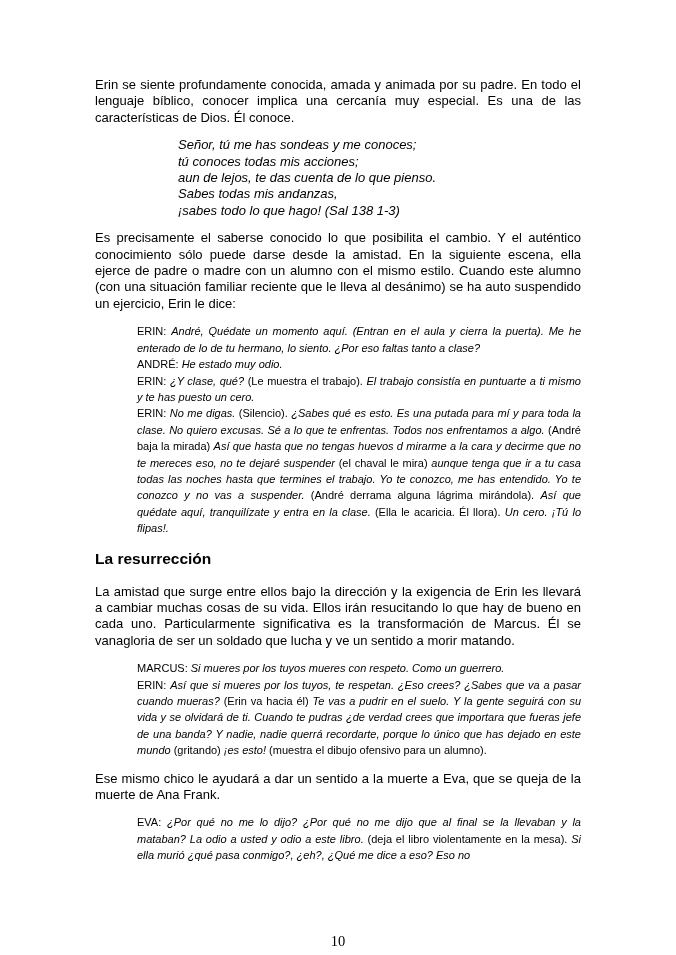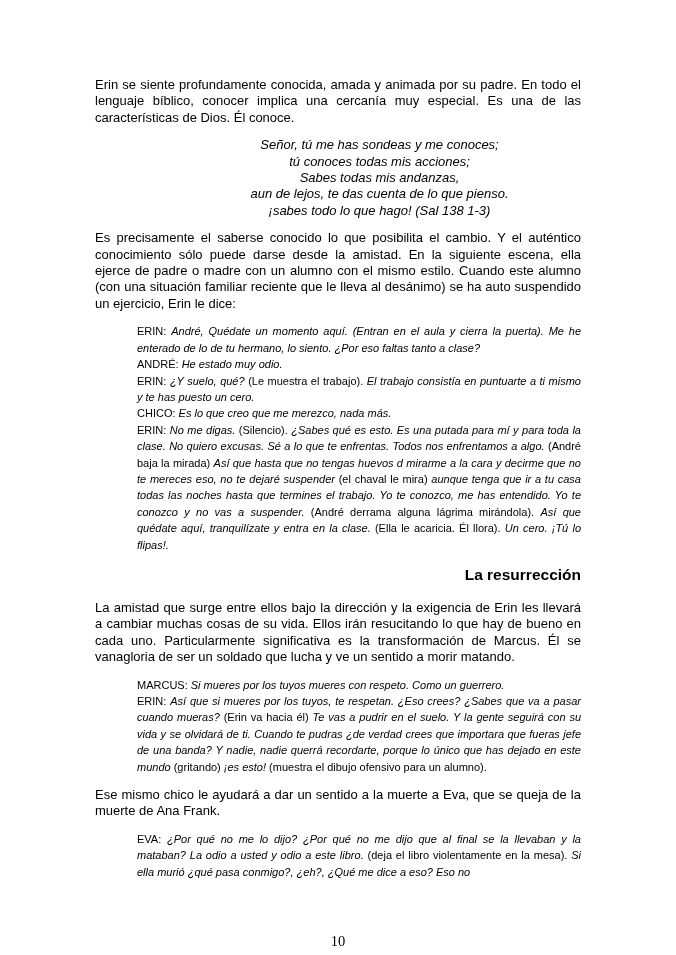--- a/index.html
+++ b/index.html
@@ -22,31 +22,29 @@
     margin: 0 0 11px 0;
     font-size: 13px;
     line-height: 16.4px;
     text-align: justify;
   }
   .verse {
     margin: 3px 0 11px 83px;
     font-size: 13px;
     line-height: 16.4px;
     font-style: italic;
-    text-align: center;
   }
   .verse-line {
     white-space: nowrap;
   }
   .heading {
     margin: 1px 0 16px 0;
     font-size: 15.5px;
     line-height: 19px;
     font-weight: bold;
-    text-align: right;
   }
   .dialogue {
     margin: 3px 0 12px 42px;
     font-size: 11px;
     line-height: 16.4px;
     text-align: justify;
   }
   .dialogue .turn {
     margin: 0;
   }
@@ -67,30 +65,29 @@
 </style>
 </head>
 <body>
 
 <main class="page">
   <div class="content" id="doc-content">
       <p class="para">Erin se siente profundamente conocida, amada y animada por su padre. En todo el lenguaje bíblico, conocer implica una cercanía muy especial. Es una de las características de Dios. Él conoce.</p>
       <div class="verse">
         <div class="verse-line">Señor, tú me has sondeas y me conoces;</div>
         <div class="verse-line">tú conoces todas mis acciones;</div>
+        <div class="verse-line">aun de lejos, te das cuenta de lo que pienso.</div>
         <div class="verse-line">Sabes todas mis andanzas,</div>
-        <div class="verse-line">aun de lejos, te das cuenta de lo que pienso.</div>
         <div class="verse-line">¡sabes todo lo que hago! (Sal 138 1-3)</div>
       </div>
       <p class="para">Es precisamente el saberse conocido lo que posibilita el cambio. Y el auténtico conocimiento sólo puede darse desde la amistad.  En la siguiente escena, ella ejerce de padre o madre con un alumno con el mismo estilo. Cuando este alumno (con una situación familiar reciente que le lleva al desánimo) se ha auto suspendido un ejercicio, Erin le dice:</p>
       <div class="dialogue">
         <p class="turn"><span class="run-normal">ERIN: </span><span class="run-italic">André, Quédate un momento aquí. (Entran en el aula y cierra la puerta). Me he enterado de lo de tu hermano, lo siento. ¿Por eso faltas tanto a clase?</span></p>
         <p class="turn"><span class="run-normal">ANDRÉ: </span><span class="run-italic">He estado muy odio.</span></p>
-        <p class="turn"><span class="run-normal">ERIN: </span><span class="run-italic">¿Y suelo, qué? </span><span class="run-normal">(Le muestra el trabajo). </span><span class="run-italic">El trabajo consistía en puntuarte a ti mismo y te has puesto un cero.</span></p>
-        <p class="turn"><span class="run-normal">CHICO: </span><span class="run-italic">Es lo que creo que me merezco, nada más.</span></p>
+        <p class="turn"><span class="run-normal">ERIN: </span><span class="run-italic">¿Y clase, qué? </span><span class="run-normal">(Le muestra el trabajo). </span><span class="run-italic">El trabajo consistía en puntuarte a ti mismo y te has puesto un cero.</span></p>
         <p class="turn"><span class="run-normal">ERIN: </span><span class="run-italic">No me digas. </span><span class="run-normal">(Silencio). </span><span class="run-italic">¿Sabes qué es esto. Es una putada para mí y para toda la clase. No quiero excusas. Sé a lo que te enfrentas. Todos nos enfrentamos a algo. </span><span class="run-normal">(André baja la mirada) </span><span class="run-italic">Así que hasta que no tengas huevos d mirarme a la cara y decirme que no te mereces eso, no te dejaré suspender </span><span class="run-normal">(el chaval le mira) </span><span class="run-italic">aunque tenga que ir a tu casa todas las noches hasta que termines el trabajo. Yo te conozco, me has entendido. Yo te conozco y no vas a suspender. </span><span class="run-normal">(André derrama alguna lágrima mirándola). </span><span class="run-italic">Así que quédate aquí, tranquilízate y entra en la clase. </span><span class="run-normal">(Ella le acaricia. Él llora). </span><span class="run-italic">Un cero. ¡Tú lo flipas!.</span></p>
       </div>
       <h2 class="heading">La resurrección</h2>
       <p class="para">La amistad que surge entre ellos bajo la dirección y la exigencia de Erin les llevará a cambiar muchas cosas de su vida. Ellos irán resucitando lo que hay de bueno en cada uno. Particularmente significativa es la transformación de Marcus. Él se vanagloria de ser un soldado que lucha y ve un sentido a morir matando.</p>
       <div class="dialogue">
         <p class="turn"><span class="run-normal">MARCUS: </span><span class="run-italic">Si mueres por los tuyos mueres con respeto. Como un guerrero.</span></p>
         <p class="turn"><span class="run-normal">ERIN: </span><span class="run-italic">Así que si mueres por los tuyos, te respetan. ¿Eso crees? ¿Sabes que va a pasar cuando mueras? </span><span class="run-normal">(Erin va hacia él) </span><span class="run-italic">Te vas a pudrir en el suelo. Y la gente seguirá con su vida y se olvidará de ti. Cuando te pudras ¿de verdad crees que importara que fueras jefe de una banda? Y nadie, nadie querrá recordarte, porque lo único que has dejado en este mundo </span><span class="run-normal">(gritando) </span><span class="run-italic">¡es esto! </span><span class="run-normal">(muestra el dibujo ofensivo para un alumno).</span></p>
       </div>
       <p class="para">Ese mismo chico le ayudará a dar un sentido a la muerte a Eva, que se queja de la muerte de Ana Frank.</p>
       <div class="dialogue">

